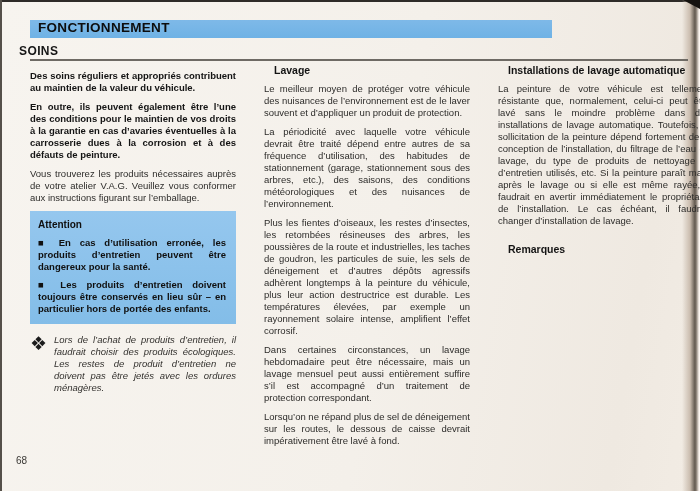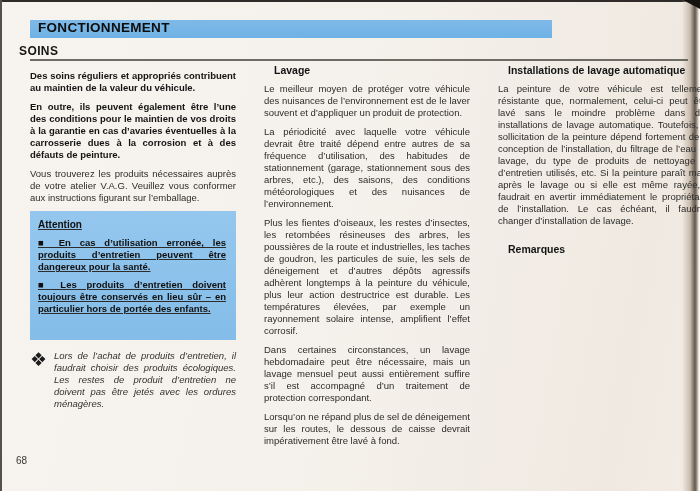--- a/index.html
+++ b/index.html
@@ -27,24 +27,24 @@
   .columns{position:absolute;left:30px;top:64px;width:656px;display:grid;
       grid-template-columns:206px 206px 212px;column-gap:28px;}
   .col{font-size:9.5px;line-height:12px;color:#2d2c2a;text-align:justify;}
   .col p{margin:0 0 7px 0;}
   .lead{font-weight:700;color:#141414;}
   .col h3{margin:0 0 6px 0;font-size:10.5px;line-height:13px;font-weight:700;color:#141414;text-align:left;padding-left:10px;}
   .col-left{padding-top:6px;}
 
   
   .attention-box{background:linear-gradient(to bottom,#95c7ee,#83bde8);
-      margin:4px 0 10px 0;padding:8px 10px 9px 8px;text-decoration:underline;}
+      margin:4px 0 10px 0;padding:8px 10px 9px 8px;}
   .attention-box .att-title{font-weight:700;font-size:10px;margin:0 0 6px 0;text-align:left;color:#101010;}
   .attention-box p{font-weight:700;color:#101010;margin:0 0 6px 0;}
-  .attention-box p:last-child{margin-bottom:16px;}
+  .attention-box p:last-child{margin-bottom:0;}
 
   
   .eco-note{display:flex;margin-top:2px;}
   .eco-icon{flex:0 0 24px;font-size:19px;line-height:20px;color:#1b1b1b;}
   .eco-text{font-style:italic;color:#33312e;}
 
   .remarks-heading{margin-top:16px !important;}
 
   .page-number{position:absolute;left:16px;top:455px;font-size:10px;color:#3a3835;}
 </style>

